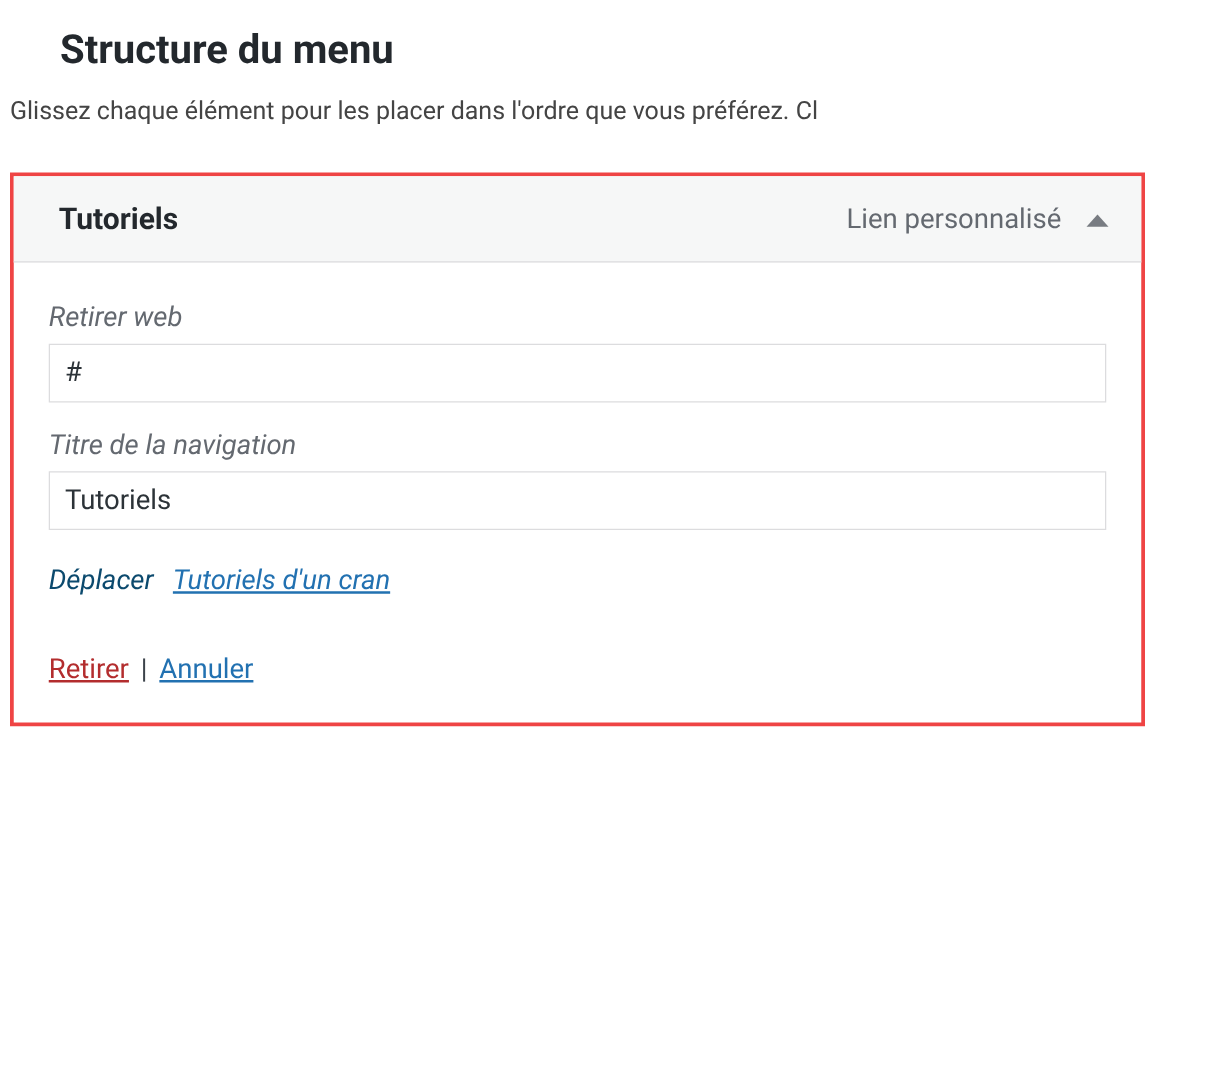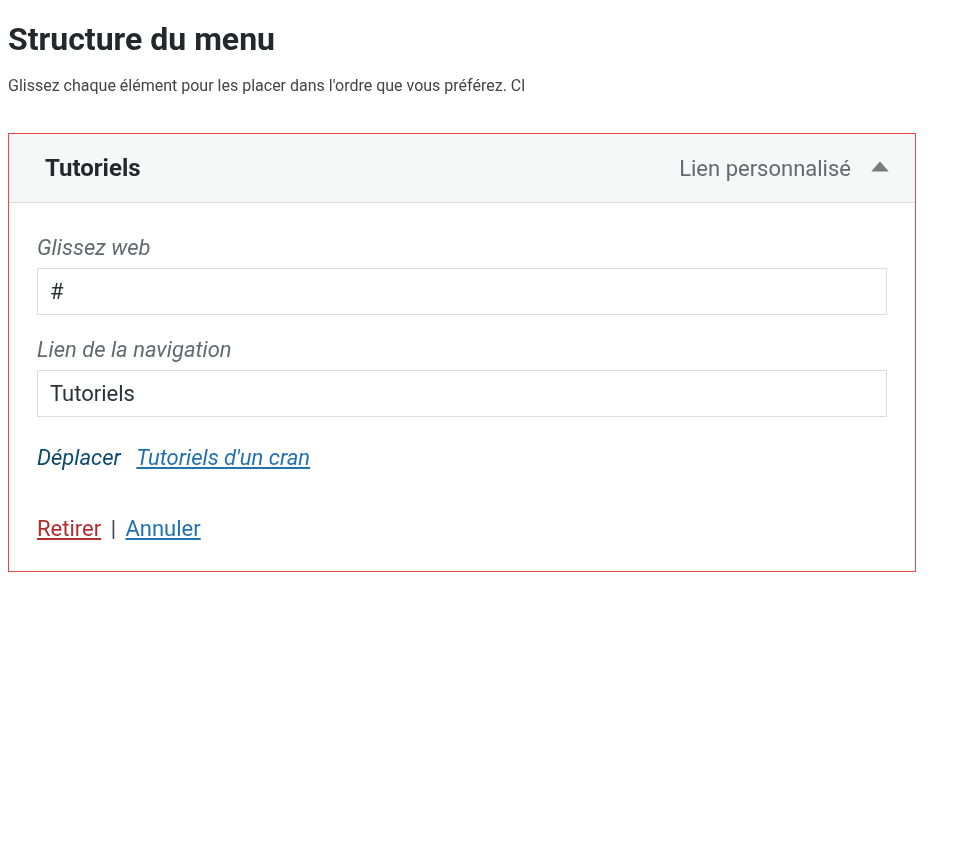--- a/index.html
+++ b/index.html
@@ -8,48 +8,49 @@
       background: #fff;
       padding: 20px 8px;
       width: 972px;
       overflow: hidden;
     }
     .section-title {
       font-size: 32px;
       font-weight: 700;
       color: #23282d;
       margin-bottom: 18px;
+      margin-left: 40px;
     }
     .description {
-      font-size: 16px;
+      font-size: 20px;
       color: #444;
       margin-bottom: 38px;
       white-space: nowrap;
     }
     .menu-item {
-      border: 1px solid #ef4444;
+      border: 3px solid #ef4444;
       width: 908px;
     }
     .menu-item-header {
       display: flex;
       align-items: center;
       justify-content: space-between;
       padding: 20px 24px 20px 36px;
       background: #f6f7f7;
       border-bottom: 1px solid #dcdcde;
       cursor: move;
     }
     .menu-item-title {
       font-size: 24px;
       font-weight: 700;
       color: #23282d;
     }
     .menu-item-type-group {
       display: flex;
-      align-items: flex-start;
+      align-items: flex-end;
       gap: 18px;
     }
     .menu-item-type {
       font-size: 22px;
       color: #646970;
     }
     .chevron {
       color: #787c82;
       font-size: 16px;
       display: inline-flex;
@@ -134,26 +135,26 @@
         <svg viewBox="0 0 20 20" fill="currentColor">
             <path d="M2 14 L10 5 L18 14 Z"></path>
           </svg>
       </span>
     </span>
   </div>
 
   <div class="menu-item-body">
 
     <div class="field">
-      <label class="field-label">Glissez web</label>
+      <label class="field-label">Retirer web</label>
       <input type="text" class="field-input" value="#" style="">
     </div>
 
     <div class="field">
-      <label class="field-label">Lien de la navigation</label>
+      <label class="field-label">Titre de la navigation</label>
       <input type="text" class="field-input" value="Tutoriels" style="">
     </div>
 
 
     <div class="move-row">
       <span class="move-label">Déplacer</span>
       <a class="link-action">Tutoriels d'un cran</a>
     </div>
 
     <div class="bottom-actions">

